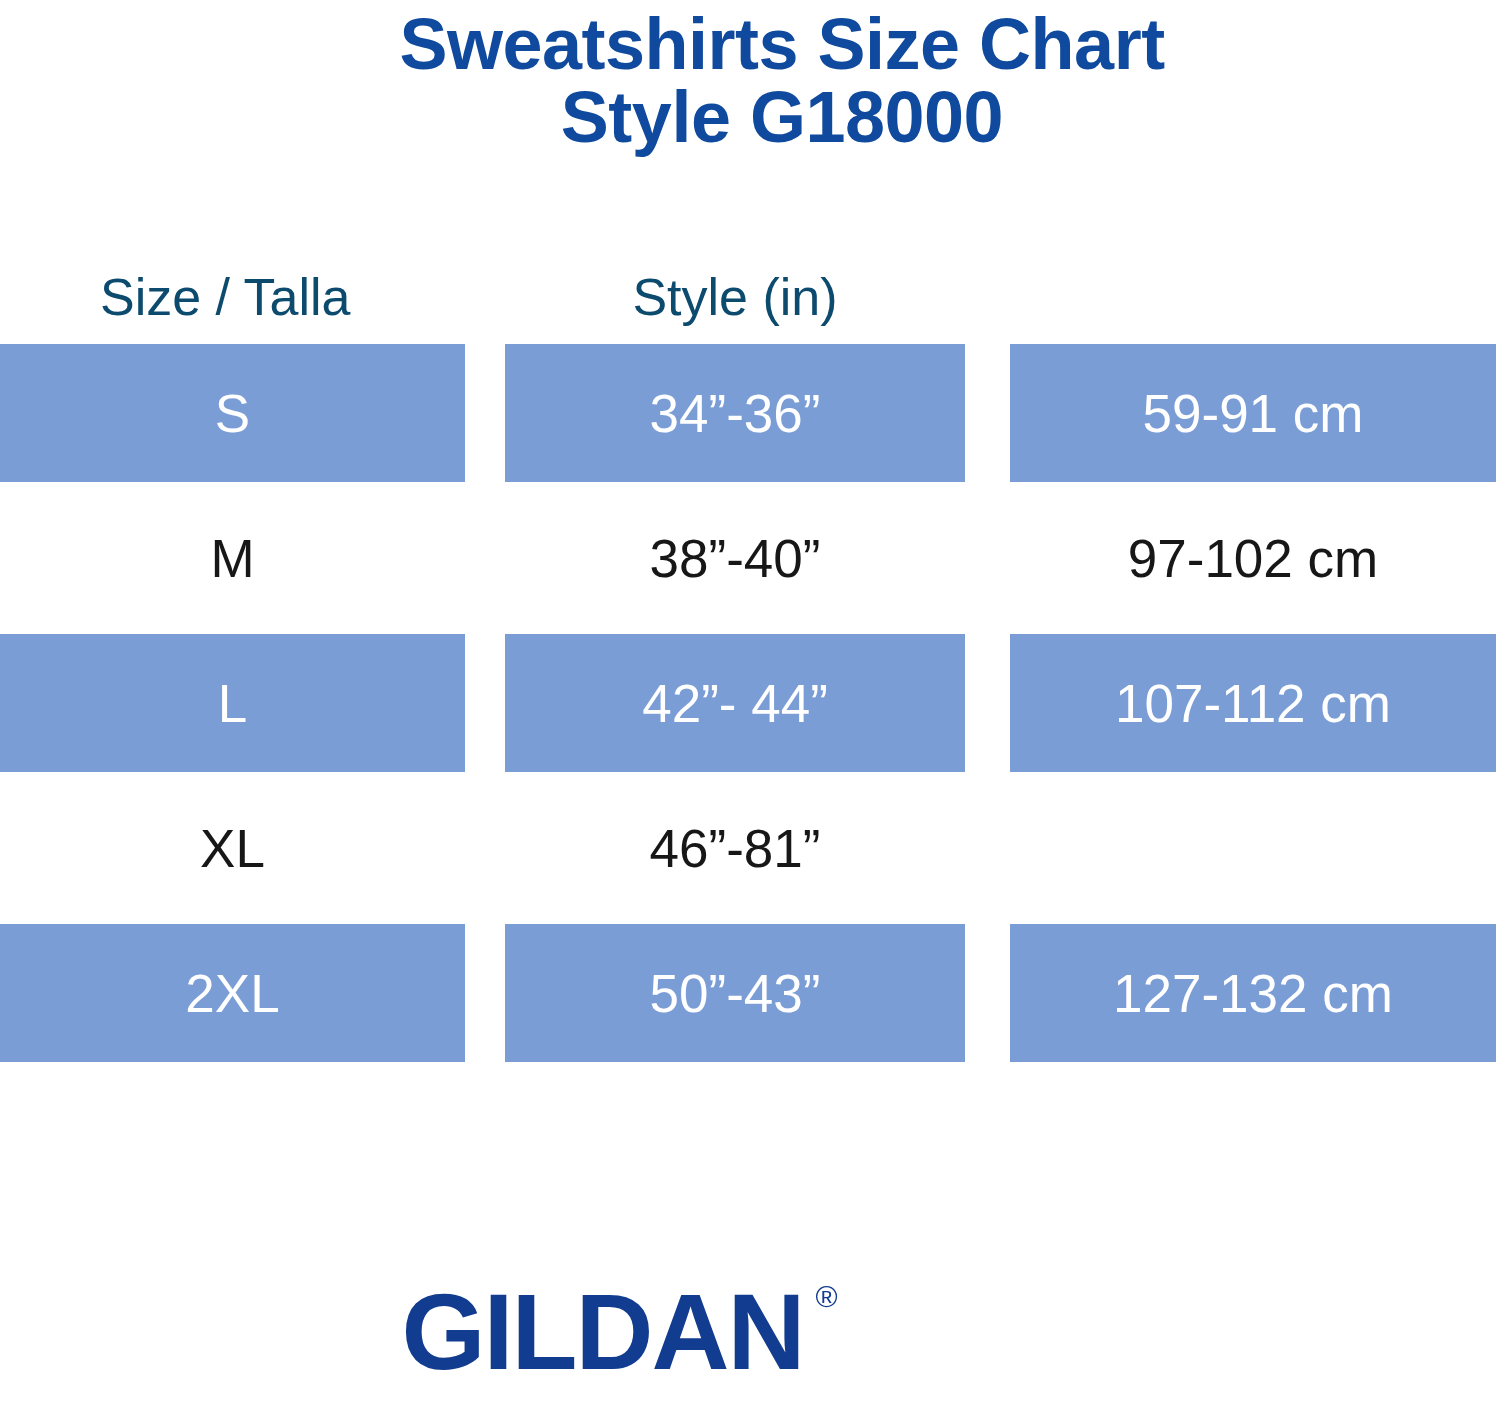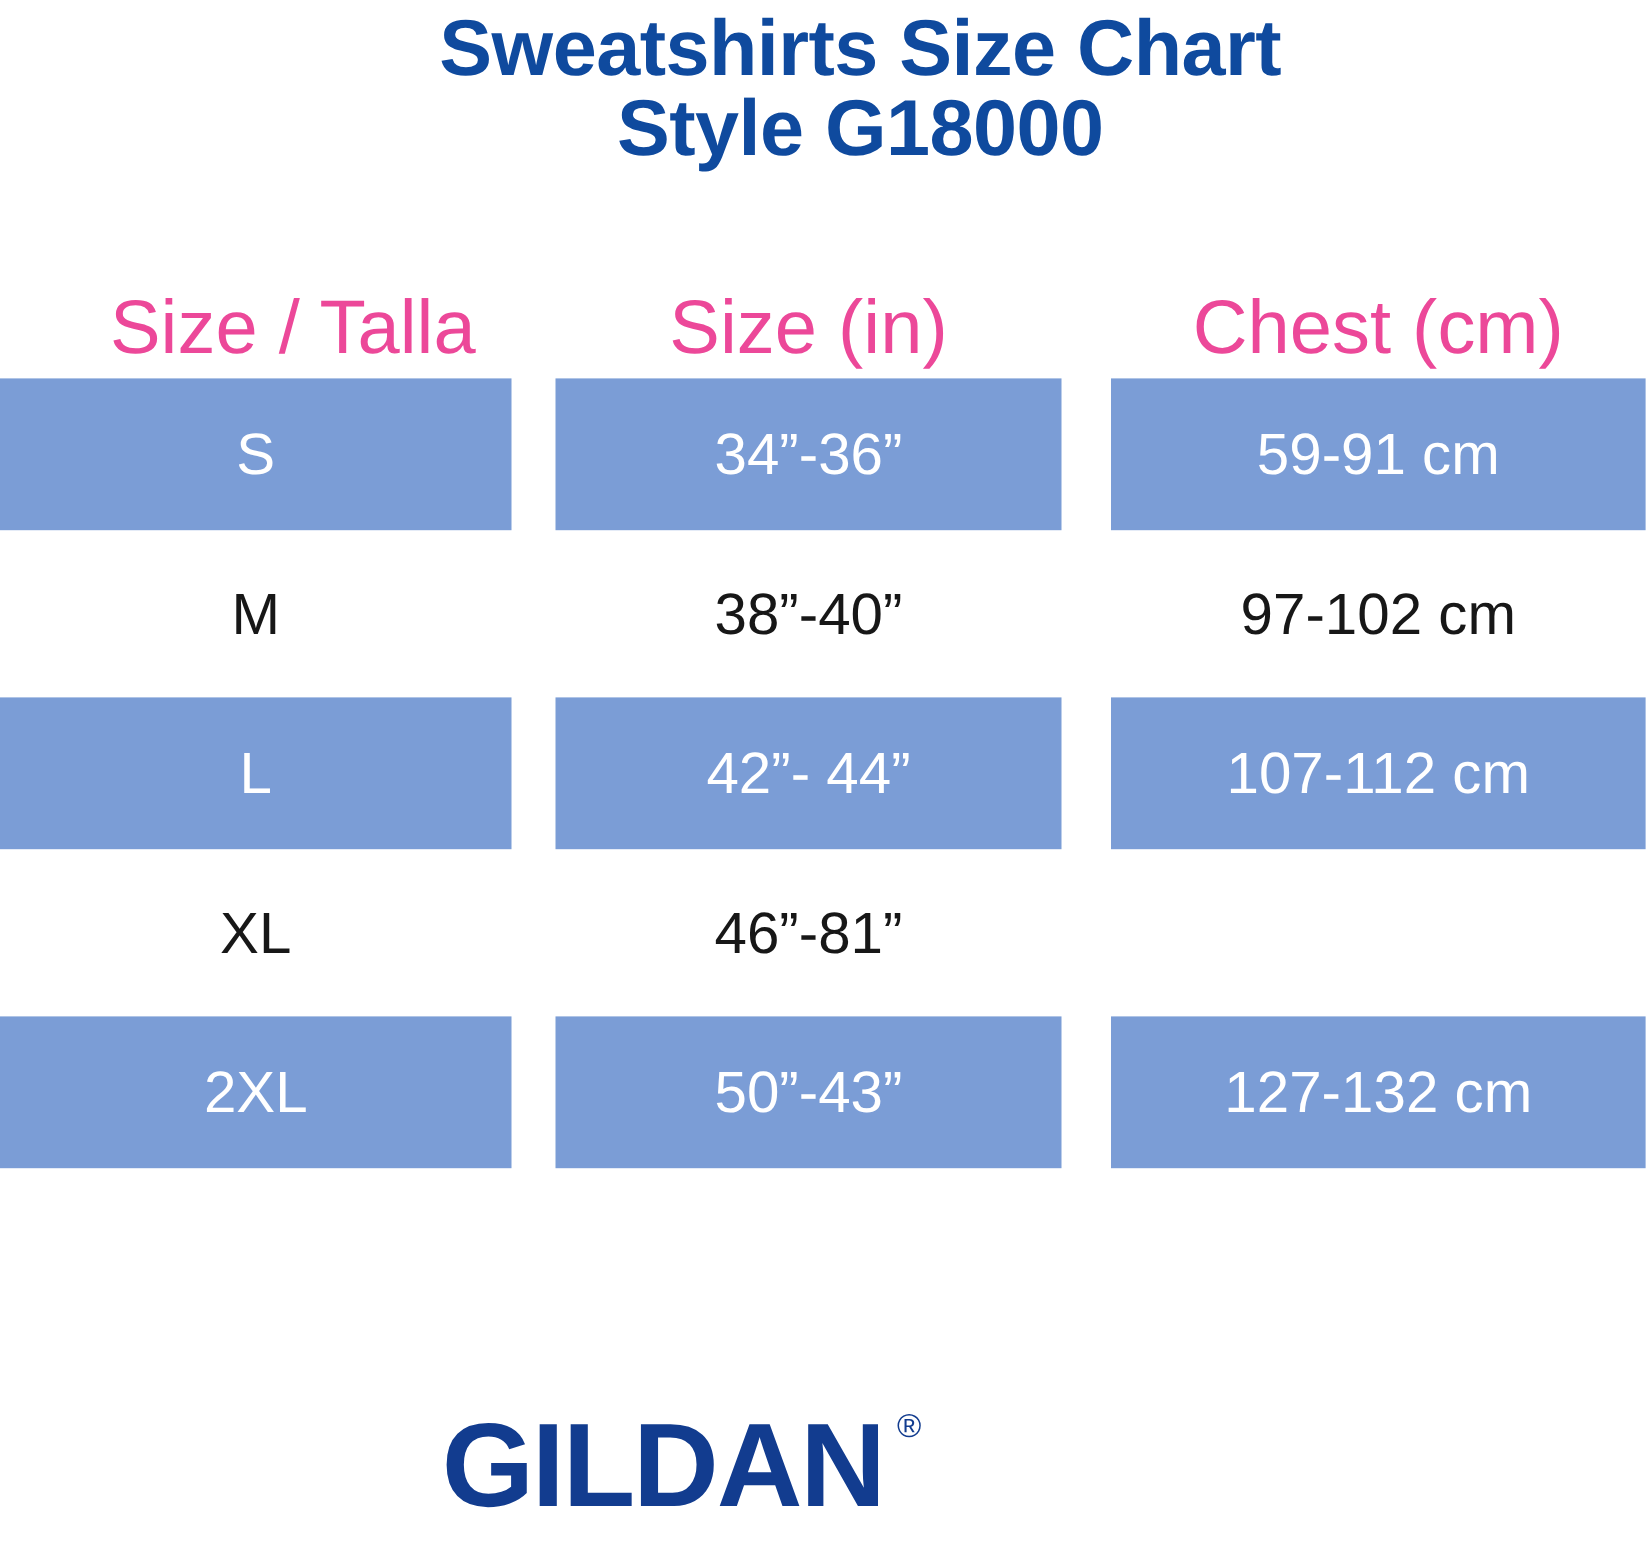--- a/index.html
+++ b/index.html
@@ -64,22 +64,22 @@
 
   
   .col-0 { left: 0px;    width: 465px; }
   .col-1 { left: 505px;  width: 460px; }
   .col-2 { left: 1010px; width: 486px; }
 
   
   .header-row .cell {
     height: 90px;
     top: 0;
-    font-size: 69px;
-    color: #ec4899;
+    font-size: 52px;
+    color: #0c4a6e;
   }
   .header-row .col-0 { justify-content: flex-start; padding-left: 100px; }
 
   
   .data-row { height: 145px; }
   .data-row .cell {
     top: 0;
     height: 138px;
   }
   .data-row.band .cell {
@@ -124,22 +124,21 @@
 
   <div class="title-block">
     <span class="title-line">Sweatshirts Size Chart</span>
     <span class="title-line">Style G18000</span>
   </div>
 
   <div class="table">
 
     <div class="row header-row" style="height:92px;">
       <div class="cell col-0">Size / Talla</div>
-      <div class="cell col-1">Size (in)</div>
-      <div class="cell col-2">Chest (cm)</div>
+      <div class="cell col-1">Style (in)</div>
     </div>
 
     <div class="row data-row band">
       <div class="cell col-0">S</div>
       <div class="cell col-1">34”-36”</div>
       <div class="cell col-2">59-91 cm</div>
     </div>
 
     <div class="row data-row plain">
       <div class="cell col-0">M</div>

